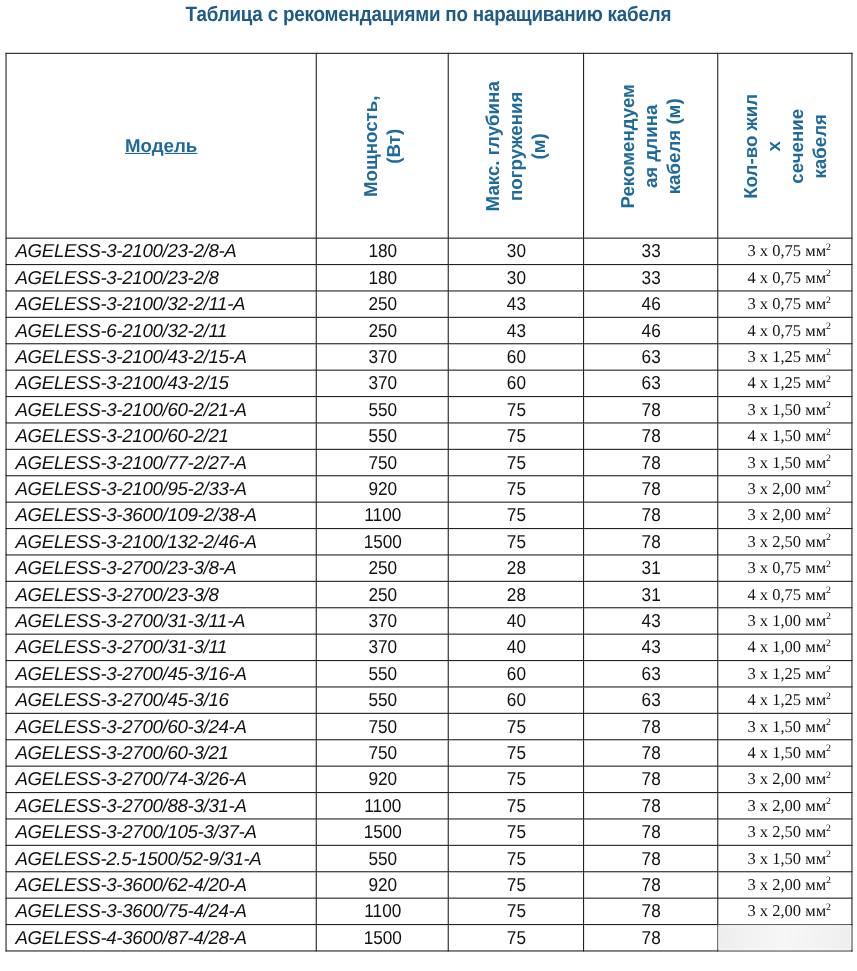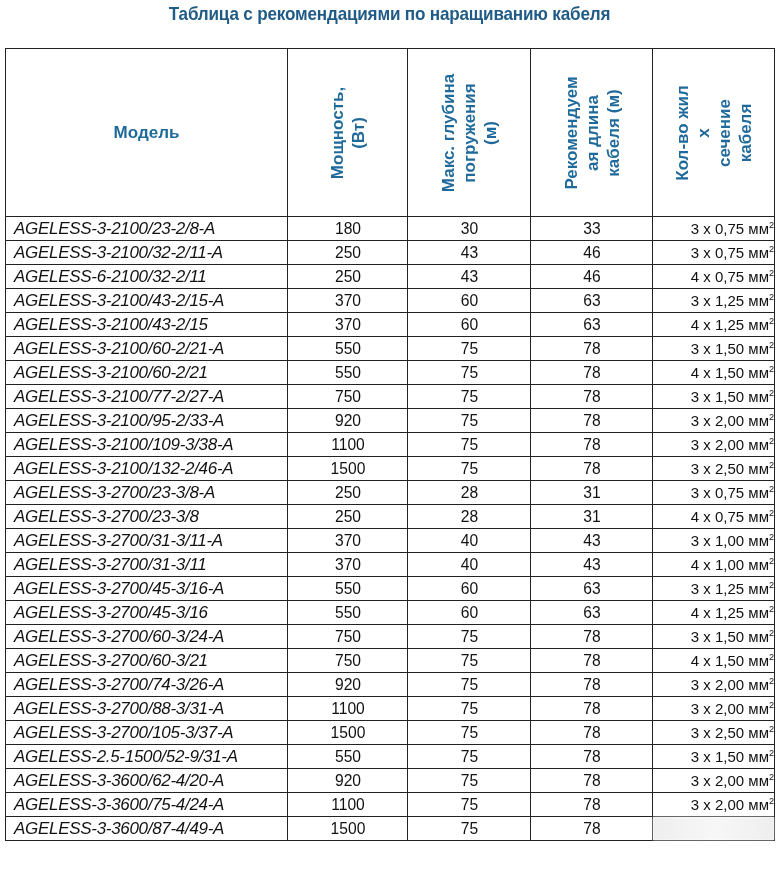--- a/index.html
+++ b/index.html
@@ -1,26 +1,26 @@
 <!DOCTYPE html>
 <html><head>
 <meta charset="utf-8">
 <style>
   html, body { margin:0; padding:0; background:#ffffff; }
   body { width:779px; height:883px; position:relative; overflow:hidden; font-family:"Liberation Sans", sans-serif; }
   .title { position:absolute; top:3px; left:0; width:779px; text-align:center; font-family:"Liberation Sans", sans-serif; font-weight:bold; font-size:19px; color:#1f5b86; letter-spacing:-0.2px; transform:scaleX(0.9); }
   table { position:absolute; top:48px; left:5px; border-collapse:collapse; table-layout:fixed; width:769px; }
   td, th { border:1.5px solid #222; padding:0; }
   th { height:167px; color:#1f6a9a; font-weight:bold; font-size:17px; position:relative; }
-  th.model { text-align:center; vertical-align:middle; }
+  th.model { text-align:center; vertical-align:middle;text-decoration:underline; }
   th .vert { position:absolute; left:50%; top:50%; transform:translate(-50%,-50%) rotate(-90deg); white-space:pre; text-align:center; line-height:21px; width:160px; }
   td { height:23px; font-size:17px; color:#111; font-family:"Liberation Sans", sans-serif; }
   td.model { padding-left:8px; white-space:nowrap; letter-spacing:-0.3px;font-style:italic; }
   td.num { text-align:center; font-family:"Liberation Sans", sans-serif; transform:scaleX(0.92); }
-  td.cable { text-align:right; padding-left:8px; white-space:nowrap; font-size:15px; }
+  td.cable { text-align:center; padding-left:8px; white-space:nowrap; font-size:15px;font-family:Liberation Serif, serif; }
   td.cable sup { font-size:9px; }
   td.blurred { background:linear-gradient(90deg,#eee,#f7f7f7,#eee); filter:blur(1px); }
 </style>
 </head>
 <body>
 
 <div class="title">Таблица с рекомендациями по наращиванию кабеля</div>
 
 <table>
   <colgroup>
@@ -57,20 +57,27 @@
   </thead>
   <tbody id="tbody">
       <tr>
         <td class="model">AGELESS-3-2100/23-2/8-A</td>
         <td class="num">180</td>
         <td class="num">30</td>
         <td class="num">33</td>
         <td class="cable"><span>3 x 0,75 мм</span><sup>2</sup></td>
       </tr>
       <tr>
+        <td class="model">AGELESS-3-2100/23-2/8</td>
+        <td class="num">180</td>
+        <td class="num">30</td>
+        <td class="num">33</td>
+        <td class="cable"><span>4 x 0,75 мм</span><sup>2</sup></td>
+      </tr>
+      <tr>
         <td class="model">AGELESS-3-2100/32-2/11-A</td>
         <td class="num">250</td>
         <td class="num">43</td>
         <td class="num">46</td>
         <td class="cable"><span>3 x 0,75 мм</span><sup>2</sup></td>
       </tr>
       <tr>
         <td class="model">AGELESS-6-2100/32-2/11</td>
         <td class="num">250</td>
         <td class="num">43</td>
@@ -113,21 +120,21 @@
         <td class="cable"><span>3 x 1,50 мм</span><sup>2</sup></td>
       </tr>
       <tr>
         <td class="model">AGELESS-3-2100/95-2/33-A</td>
         <td class="num">920</td>
         <td class="num">75</td>
         <td class="num">78</td>
         <td class="cable"><span>3 x 2,00 мм</span><sup>2</sup></td>
       </tr>
       <tr>
-        <td class="model">AGELESS-3-2100/109-3/38-A</td>
+        <td class="model">AGELESS-3-3600/109-2/38-A</td>
         <td class="num">1100</td>
         <td class="num">75</td>
         <td class="num">78</td>
         <td class="cable"><span>3 x 2,00 мм</span><sup>2</sup></td>
       </tr>
       <tr>
         <td class="model">AGELESS-3-2100/132-2/46-A</td>
         <td class="num">1500</td>
         <td class="num">75</td>
         <td class="num">78</td>
@@ -225,20 +232,20 @@
         <td class="cable"><span>3 x 2,00 мм</span><sup>2</sup></td>
       </tr>
       <tr>
         <td class="model">AGELESS-3-3600/75-4/24-A</td>
         <td class="num">1100</td>
         <td class="num">75</td>
         <td class="num">78</td>
         <td class="cable"><span>3 x 2,00 мм</span><sup>2</sup></td>
       </tr>
       <tr>
-        <td class="model">AGELESS-3-3600/87-4/49-A</td>
+        <td class="model">AGELESS-4-3600/87-4/28-A</td>
         <td class="num">1500</td>
         <td class="num">75</td>
         <td class="num">78</td>
         <td class="cable blurred"></td>
       </tr>
     </tbody>
 </table>
 
 </body></html>

